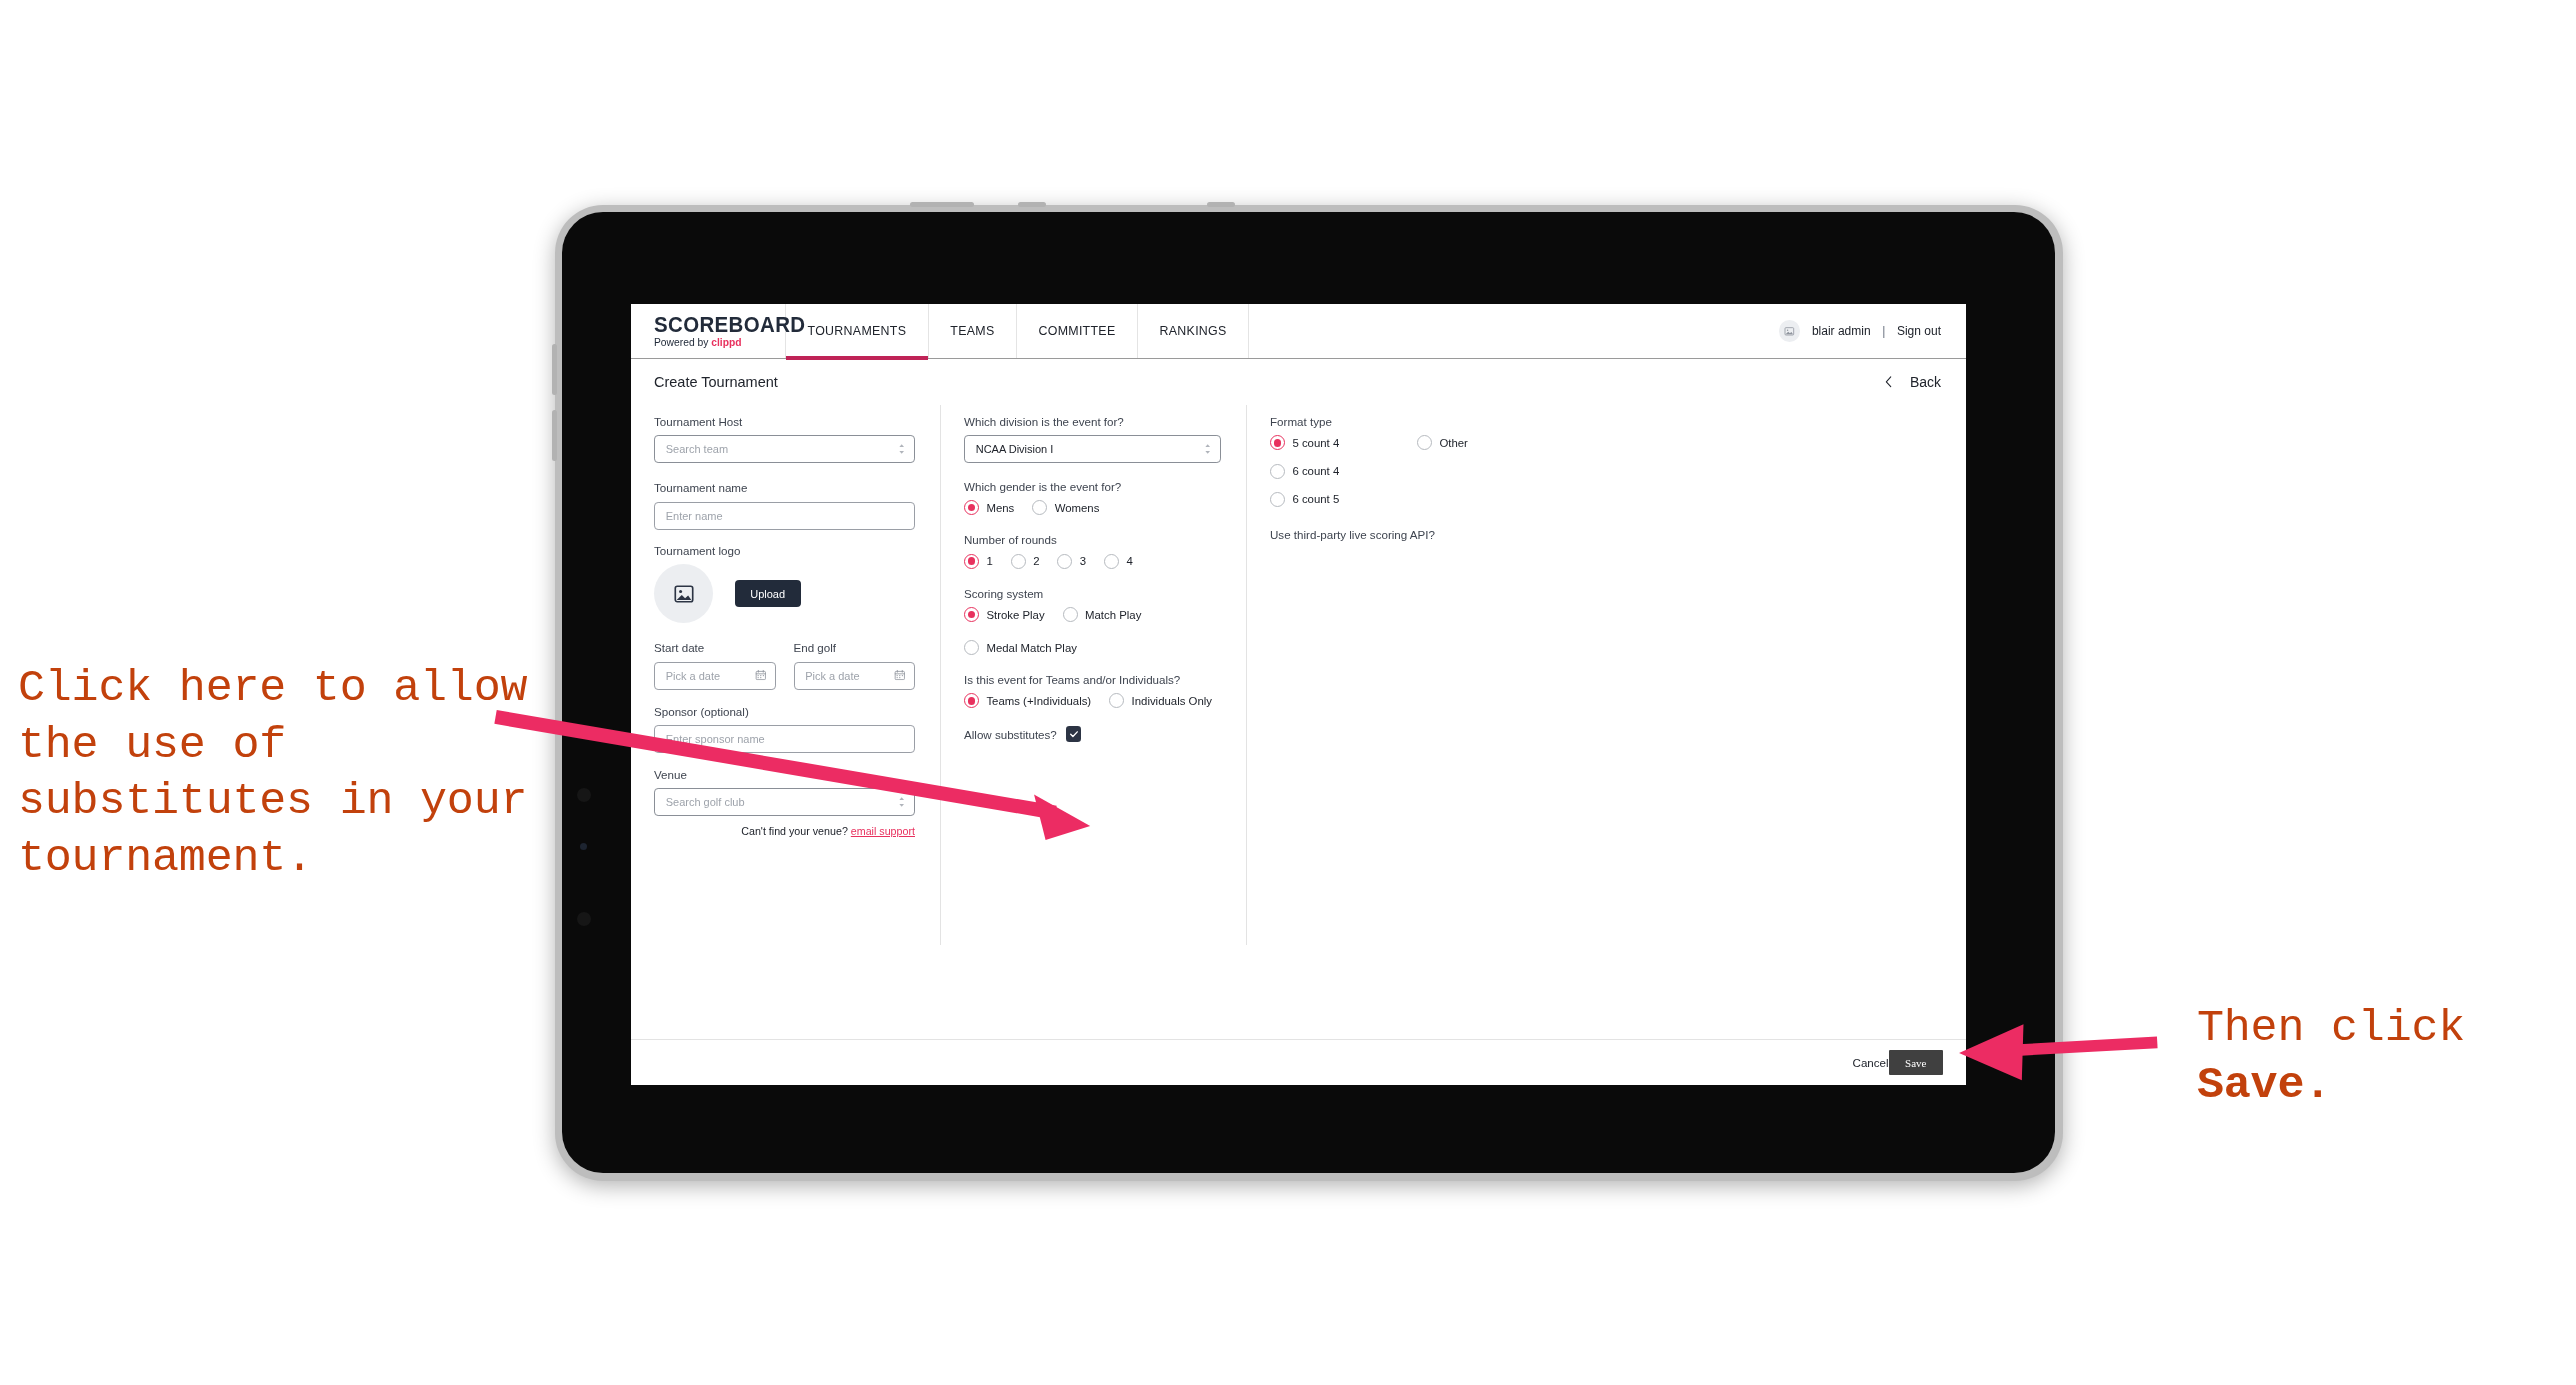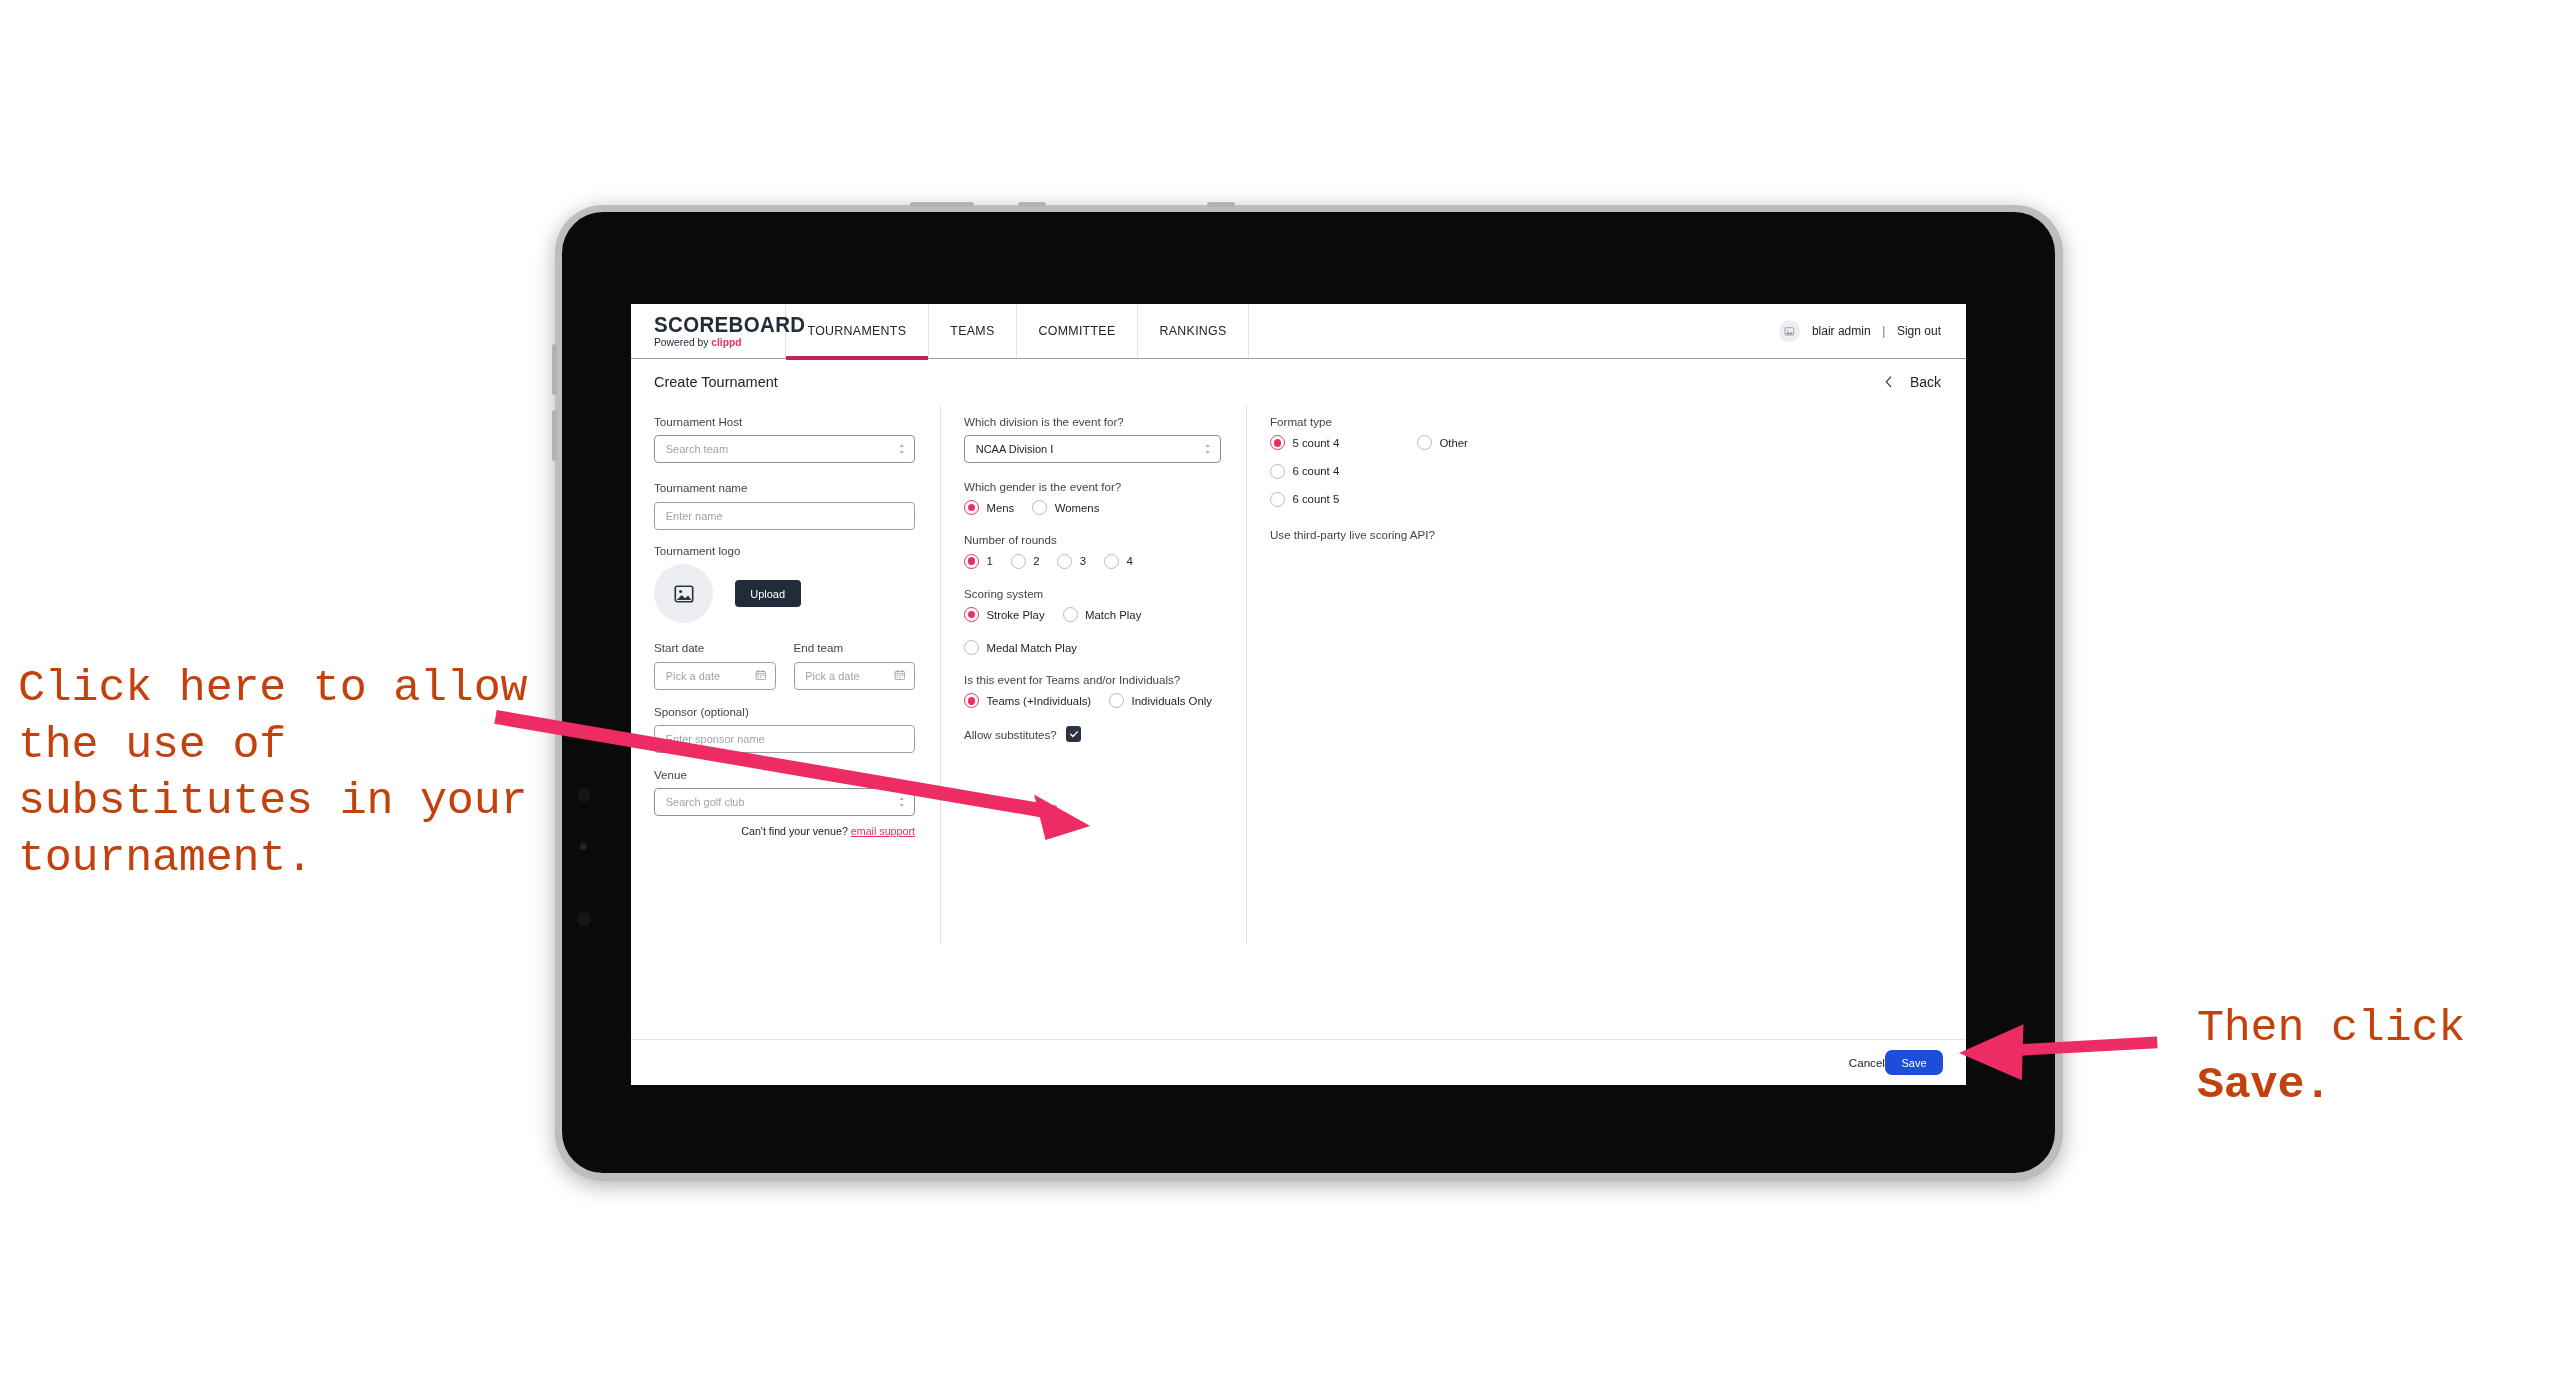--- a/index.html
+++ b/index.html
@@ -169,22 +169,22 @@
 
   
   #appfoot {
     position: absolute; left: 0; right: 0; bottom: 0; height: 46px;
     border-top: 0.8px solid #e3e3e3; background: #fff;
     display: flex; align-items: center; justify-content: flex-end;
     padding-right: 23px;
   }
   #cancel-btn { font-size: 11.6px; color: #20242c; cursor: pointer; }
   #save-btn {
-    background: #1d4ed8; color: #fff; font-size: 11px;
-    padding: 6.6px 16.5px; border-radius: 7px; cursor: pointer;
+    background: #404040; color: #fff; font-size: 11px;
+    padding: 6.6px 16.5px; border-radius: 1px; cursor: pointer; font-family: Liberation Serif, serif;
   }
 
   
   .anno {
     position: absolute; color: #c2410c;
     font-family: Liberation Mono, monospace;
   }
   #anno-left {
     left: 18px; top: 661px; width: 529px;
     font-size: 45px; line-height: 1.26; letter-spacing: -0.2px;
@@ -309,21 +309,21 @@
                       <rect x="7.2" y="8.2" width="1.5" height="1.4"></rect>
                       <rect x="10.8" y="8.2" width="1.5" height="1.4"></rect>
                       <rect x="3.6" y="11" width="1.5" height="1.4"></rect>
                       <rect x="7.2" y="11" width="1.5" height="1.4"></rect>
                     </g>
                 </svg>
               </span>
             </div>
           </div>
           <div class="date-col">
-            <div class="fld-label">End team</div>
+            <div class="fld-label">End golf</div>
             <div class="inp">
               <span>Pick a date</span>
               <span class="cal">
                 <svg width="11.6" height="11.6" viewBox="0 0 16 16">
                   <rect x="1.6" y="3" width="12.8" height="11.4" rx="1.3" fill="none" stroke="#8b9099" stroke-width="1.1"></rect>
                   <path d="M1.6 6.4h12.8M4.6 1.6v2.6M11.4 1.6v2.6" stroke="#8b9099" stroke-width="1.1" stroke-linecap="round"></path>
                   <g fill="#8b9099">
                       <rect x="3.6" y="8.2" width="1.5" height="1.4"></rect>
                       <rect x="7.2" y="8.2" width="1.5" height="1.4"></rect>
                       <rect x="10.8" y="8.2" width="1.5" height="1.4"></rect>

